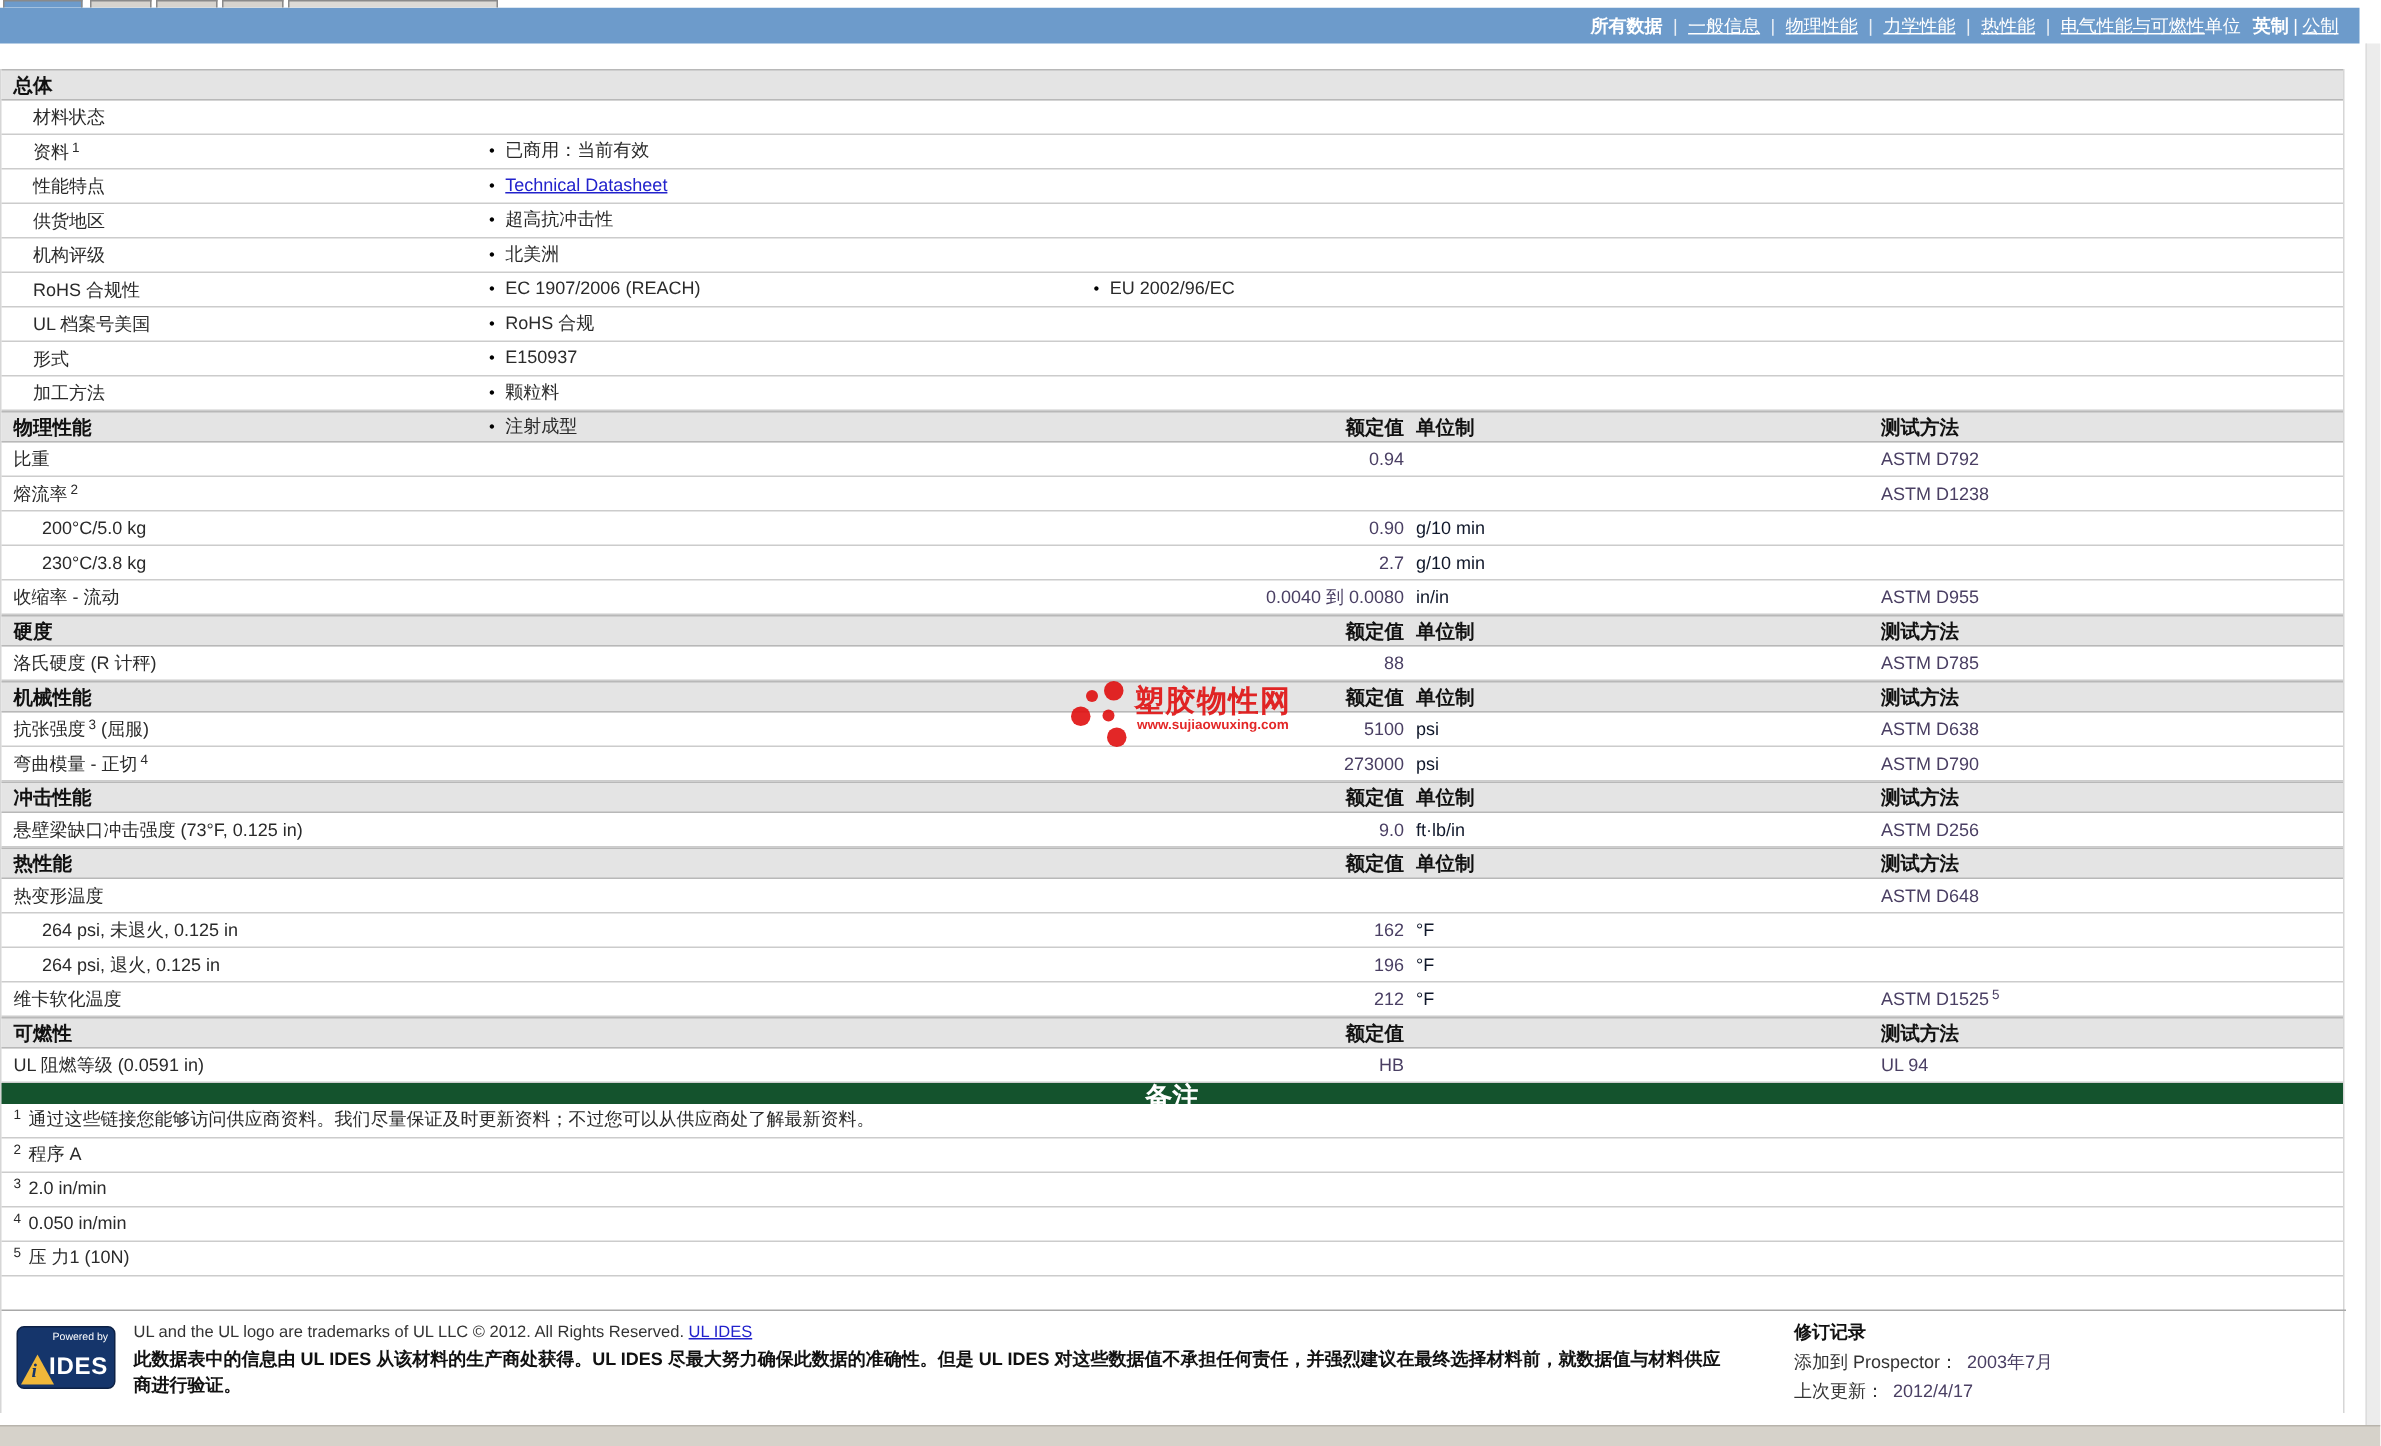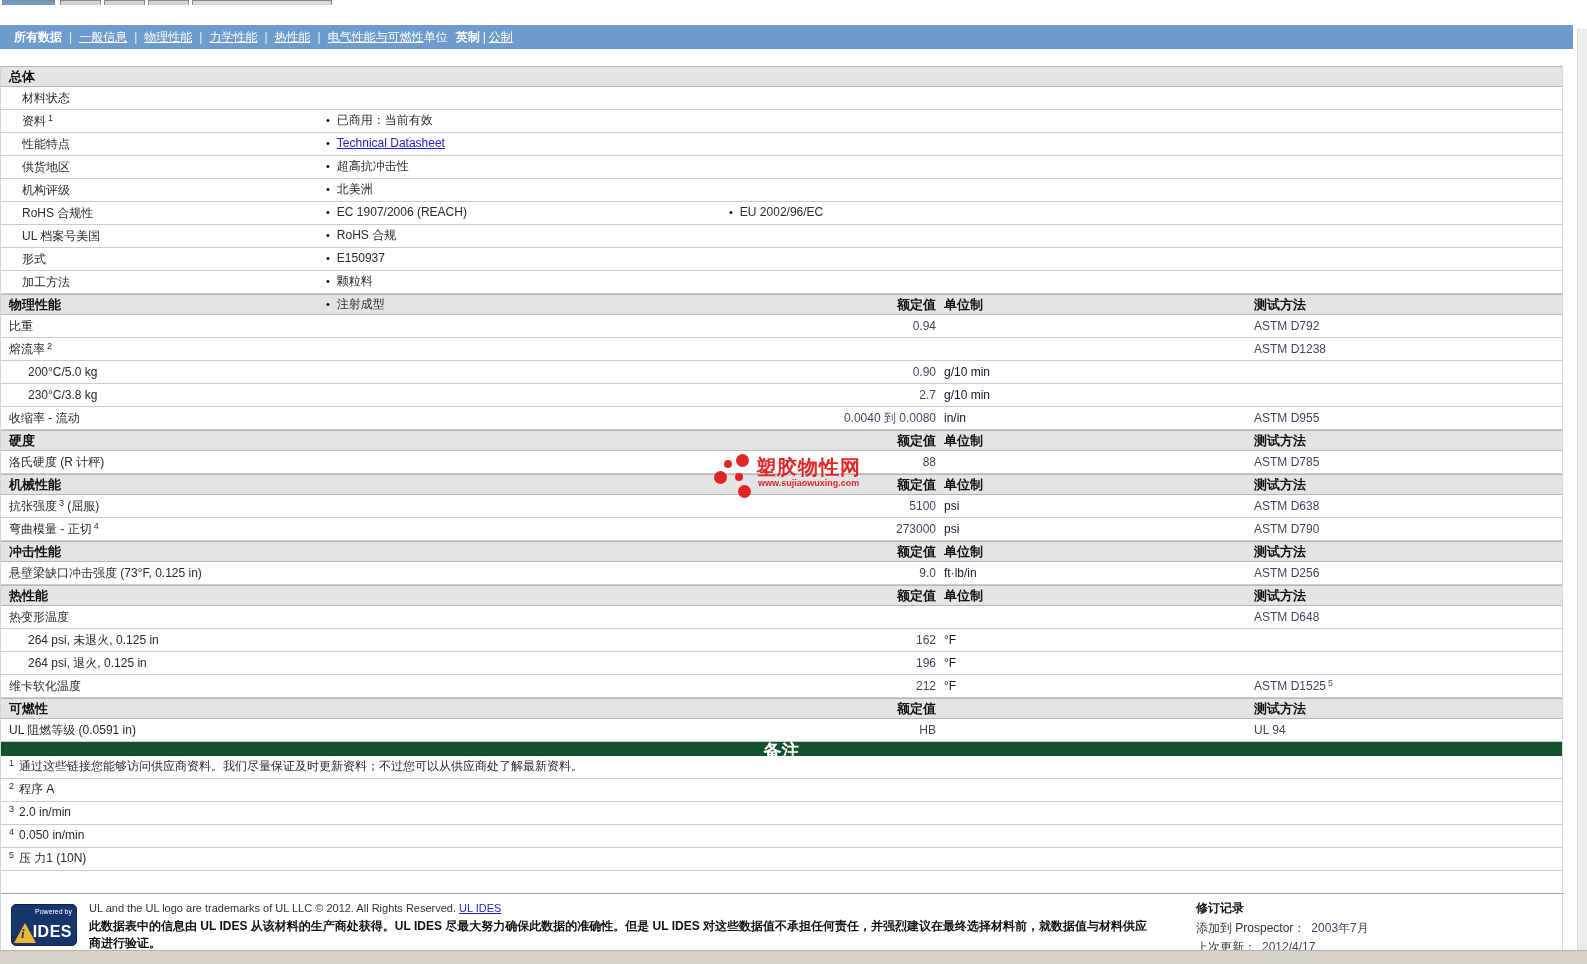--- a/index.html
+++ b/index.html
@@ -10,21 +10,21 @@
   
   .tabstrip{position:relative;height:5px;background:#fff;}
   .tabstrip .seg{position:absolute;top:0;height:5px;box-sizing:border-box;border:1px solid #8a8a8a;border-bottom:none;}
   .seg-active{left:2px;width:53px;background:#6d9bcb;border-color:#4a6fa0;}
   .seg-g1{left:60px;width:41px;background:#d6d3ce;}
   .seg-g2{left:104px;width:41px;background:#d6d3ce;}
   .seg-g3{left:148px;width:41px;background:#d6d3ce;}
   .seg-wide{left:192px;width:140px;background:#dcdad6;}
   
   .nav{width:1573px;height:24px;background:#6d9bcb;display:flex;align-items:center;
-       justify-content:flex-start;padding:0 14px;box-sizing:border-box;color:#fff;margin-top:20px;}
+       justify-content:flex-end;padding:0 14px;box-sizing:border-box;color:#fff;}
   .nav-left{display:flex;align-items:center;white-space:nowrap;}
   .nav-current{font-weight:bold;color:#fff;}
   .nav-link{color:#fff;text-decoration:underline;cursor:pointer;}
   .nav-sep{margin:0 7px;color:#e8eef5;}
   .nav-right{display:flex;align-items:center;white-space:nowrap;}
   .units-label{margin-right:8px;}
   .unit-current{font-weight:bold;}
   .unit-sep{margin:0 3px;}
   .unit-link{color:#fff;text-decoration:underline;cursor:pointer;}
   

